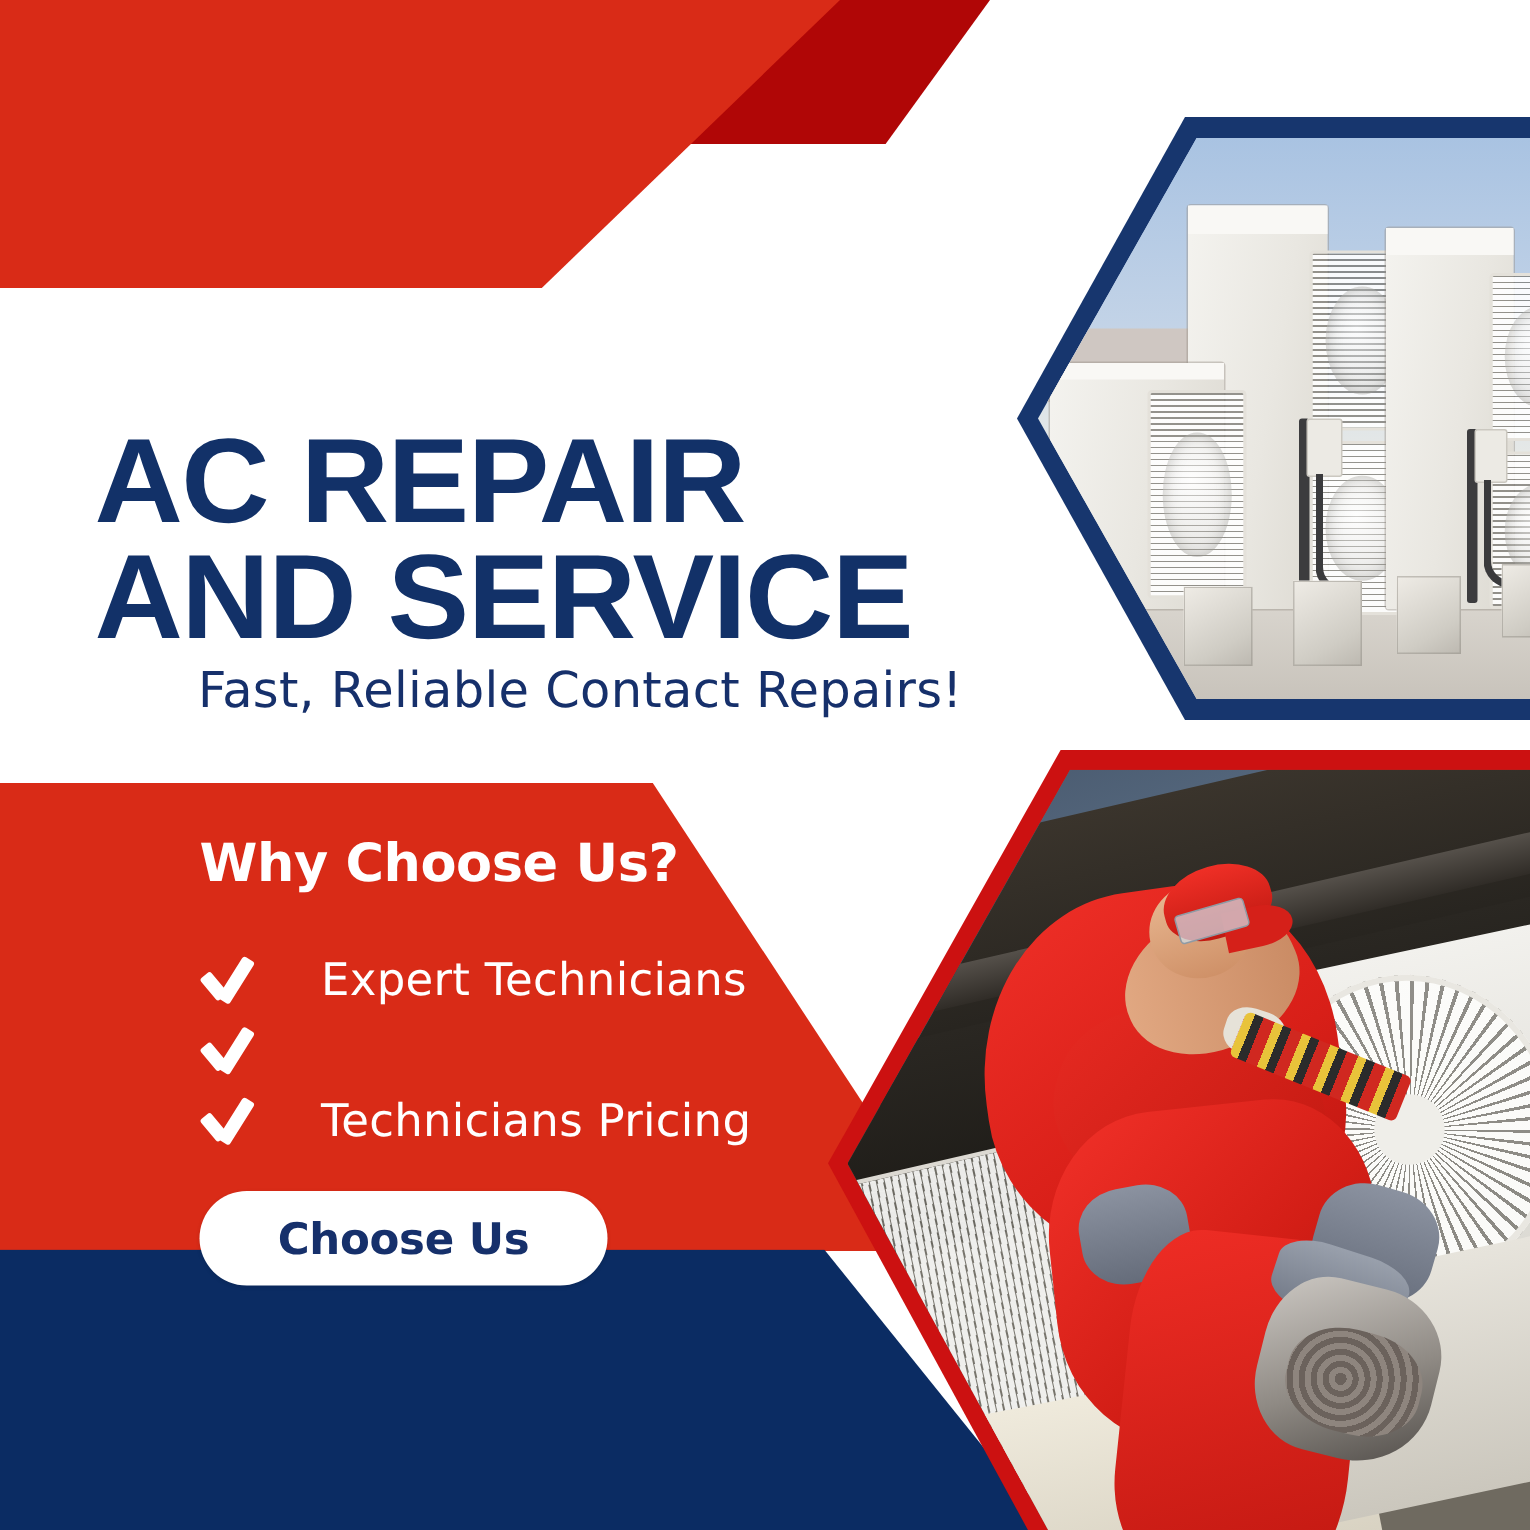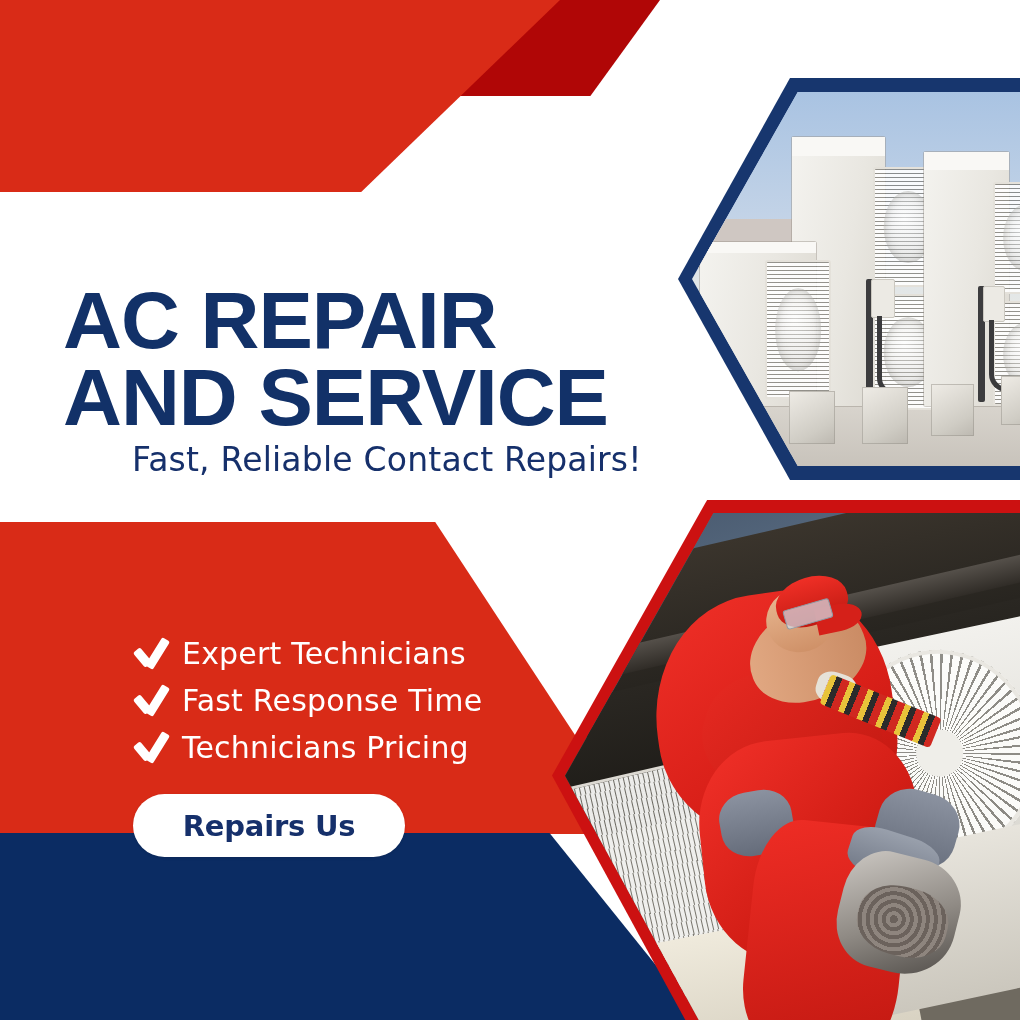--- a/index.html
+++ b/index.html
@@ -174,21 +174,21 @@
     position:absolute;left:132px;top:440px;
     color:#16306b;font-size:33px;font-weight:400;letter-spacing:.2px;
     font-family:"DejaVu Sans","Liberation Sans",sans-serif;
   }
   .why{
     position:absolute;left:133px;top:556px;
     color:#ffffff;font-size:35px;font-weight:900;letter-spacing:-.3px;
     font-family:"DejaVu Sans","Liberation Sans",sans-serif;
   }
   .benefits{position:absolute;left:130px;top:630px;}
-  .benefit{display:flex;align-items:center;height:47px;margin-bottom:0px;}
+  .benefit{display:flex;align-items:center;height:47px;margin-bottom:0px;gap:32px;}
   .check{
     width:42px;height:30px;flex:0 0 42px;margin-right:10px;position:relative;
   }
   .check:before,.check:after{content:"";position:absolute;background:#fff;border-radius:2px;}
   .check:before{width:9px;height:19px;left:8px;top:9px;transform:rotate(-40deg);}
   .check:after{width:9px;height:33px;left:23px;top:-2px;transform:rotate(32deg);}
   .benefit-label{
     color:#fff;font-size:30px;font-weight:400;letter-spacing:.2px;
     font-family:"DejaVu Sans","Liberation Sans",sans-serif;
   }
@@ -289,31 +289,31 @@
     </div>
   </div>
 
   <h1 class="headline">
     <span>AC REPAIR</span>
     <span class="l2">AND SERVICE</span>
   </h1>
 
   <div class="subhead">Fast, Reliable Contact Repairs!</div>
 
+  <div class="why">Why Choose Us?</div>
 
   <div class="benefits">
     <div class="benefit">
       <span class="check"></span>
       <span class="benefit-label">Expert Technicians</span>
     </div>
     <div class="benefit">
       <span class="check"></span>
-      <span class="benefit-label">Fast Response Time</span>
     </div>
     <div class="benefit">
       <span class="check"></span>
       <span class="benefit-label">Technicians Pricing</span>
     </div>
   </div>
 
-  <button class="cta">Repairs Us</button>
+  <button class="cta">Choose Us</button>
 
 </div>
 
 </body></html>

